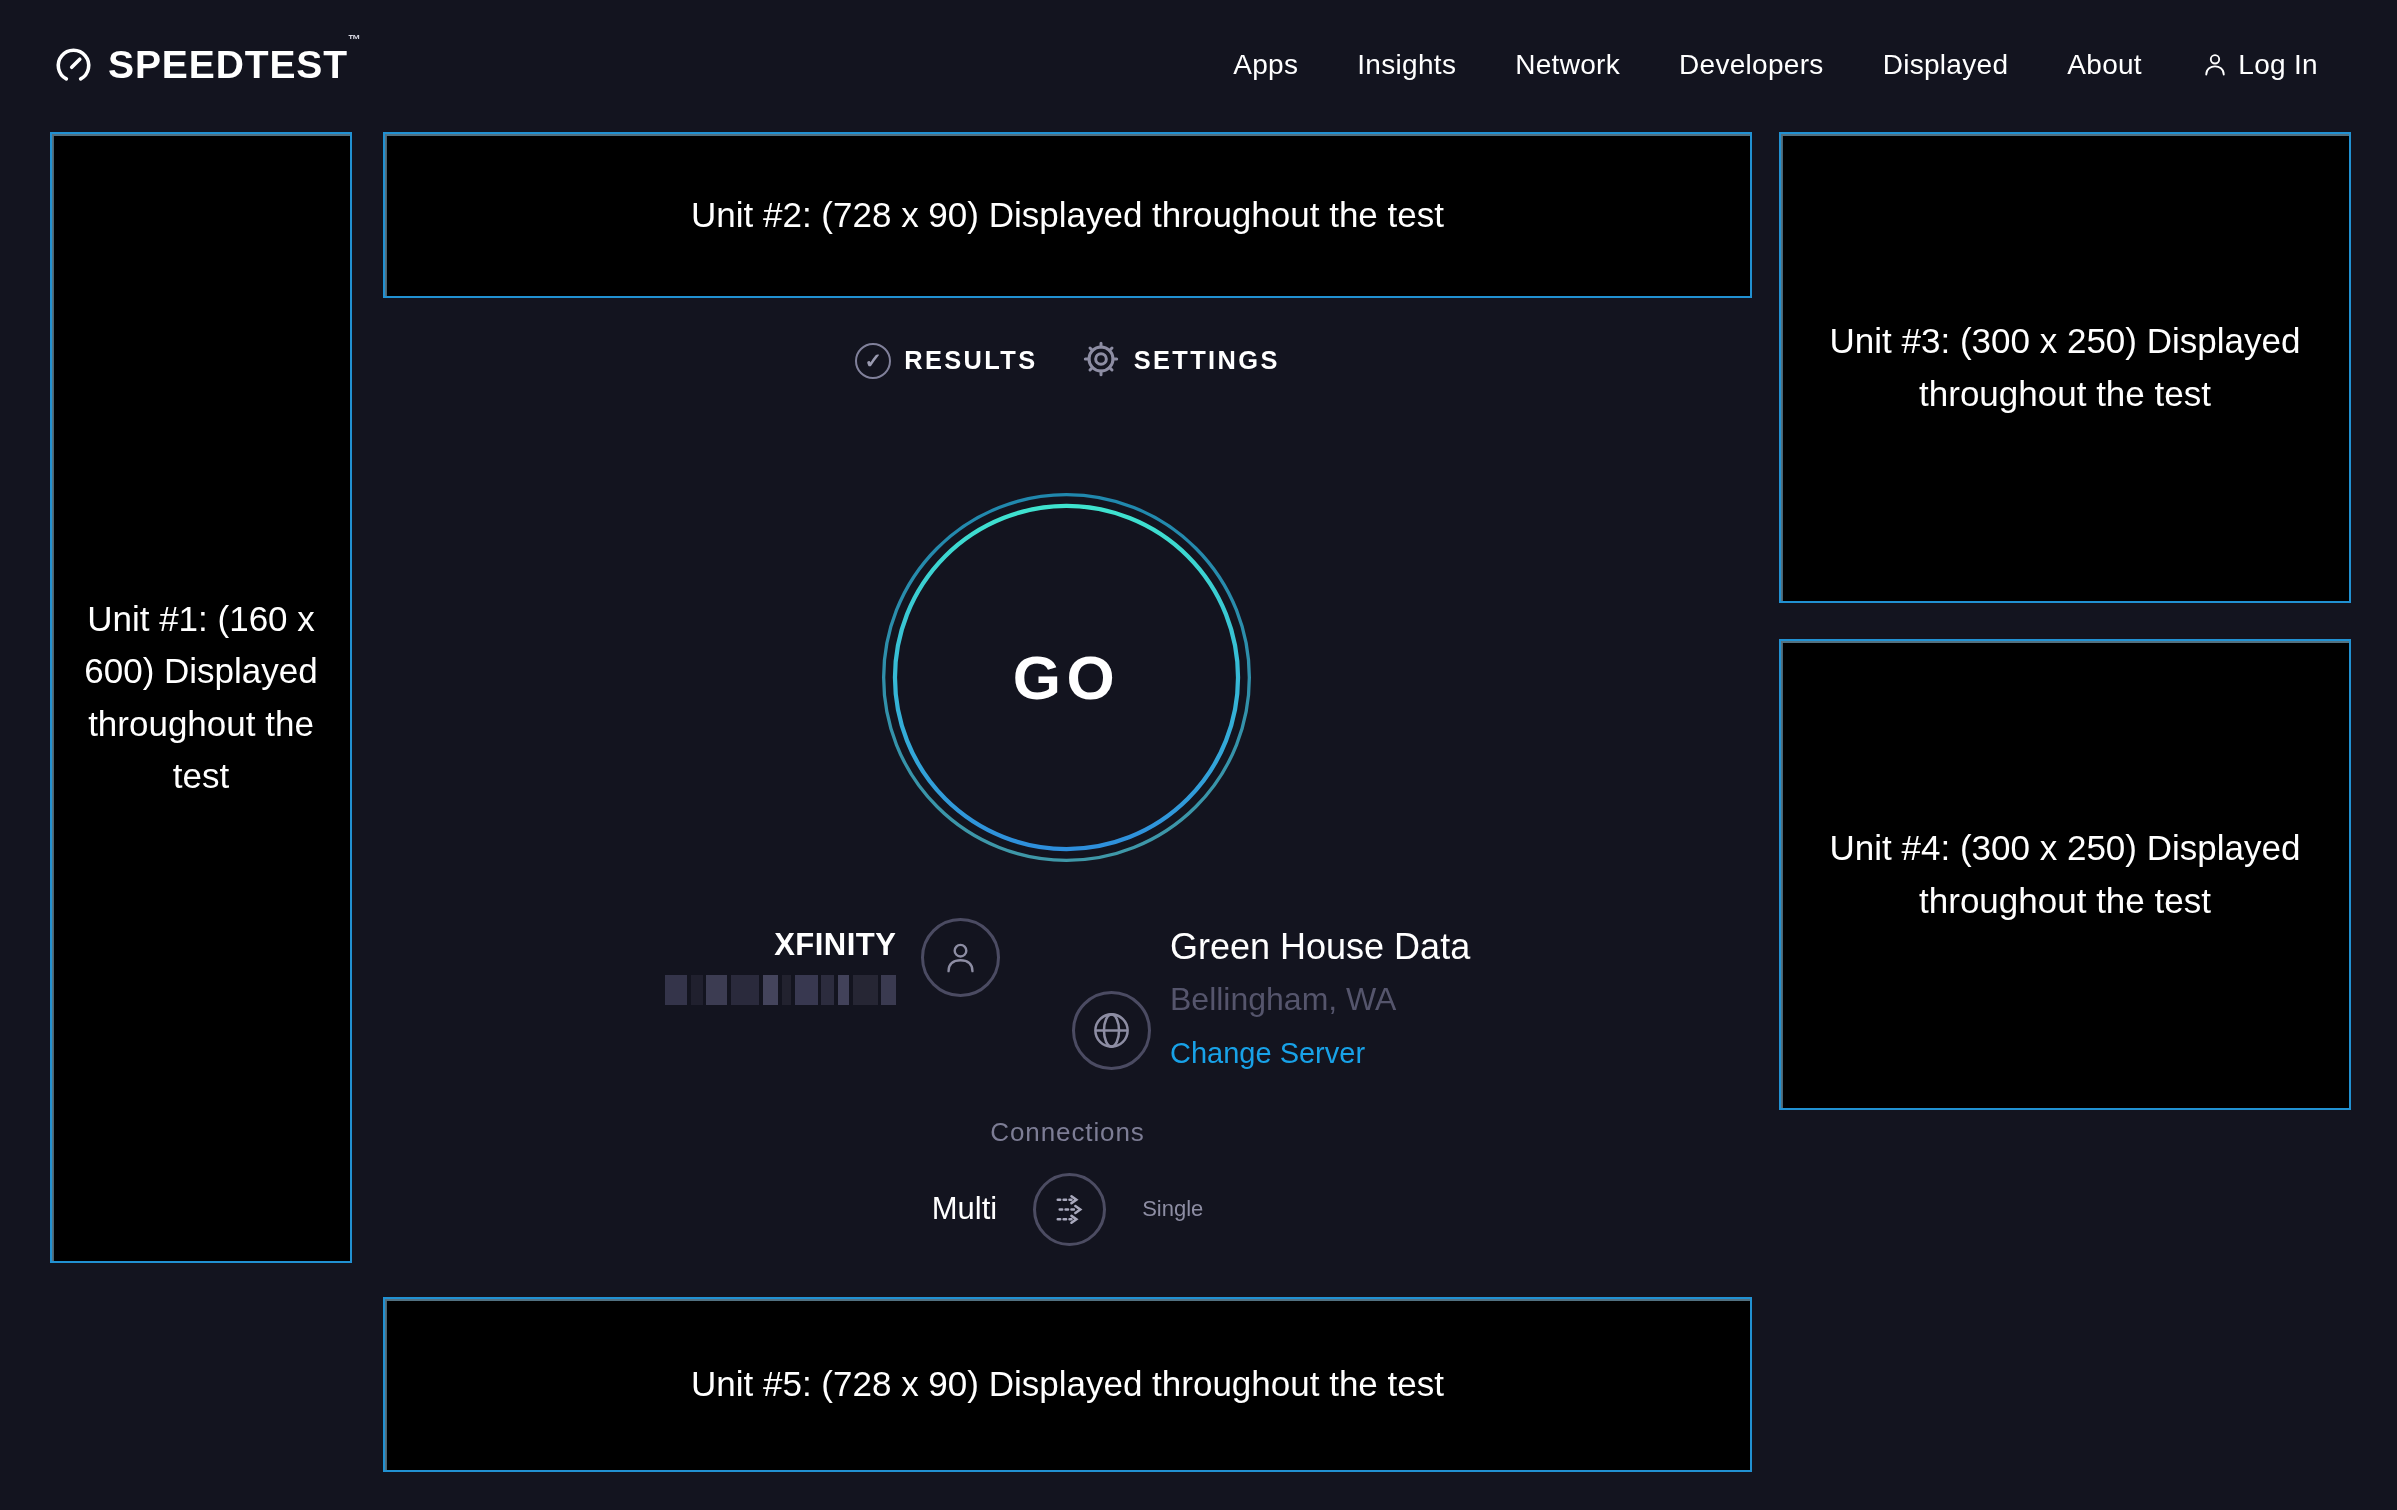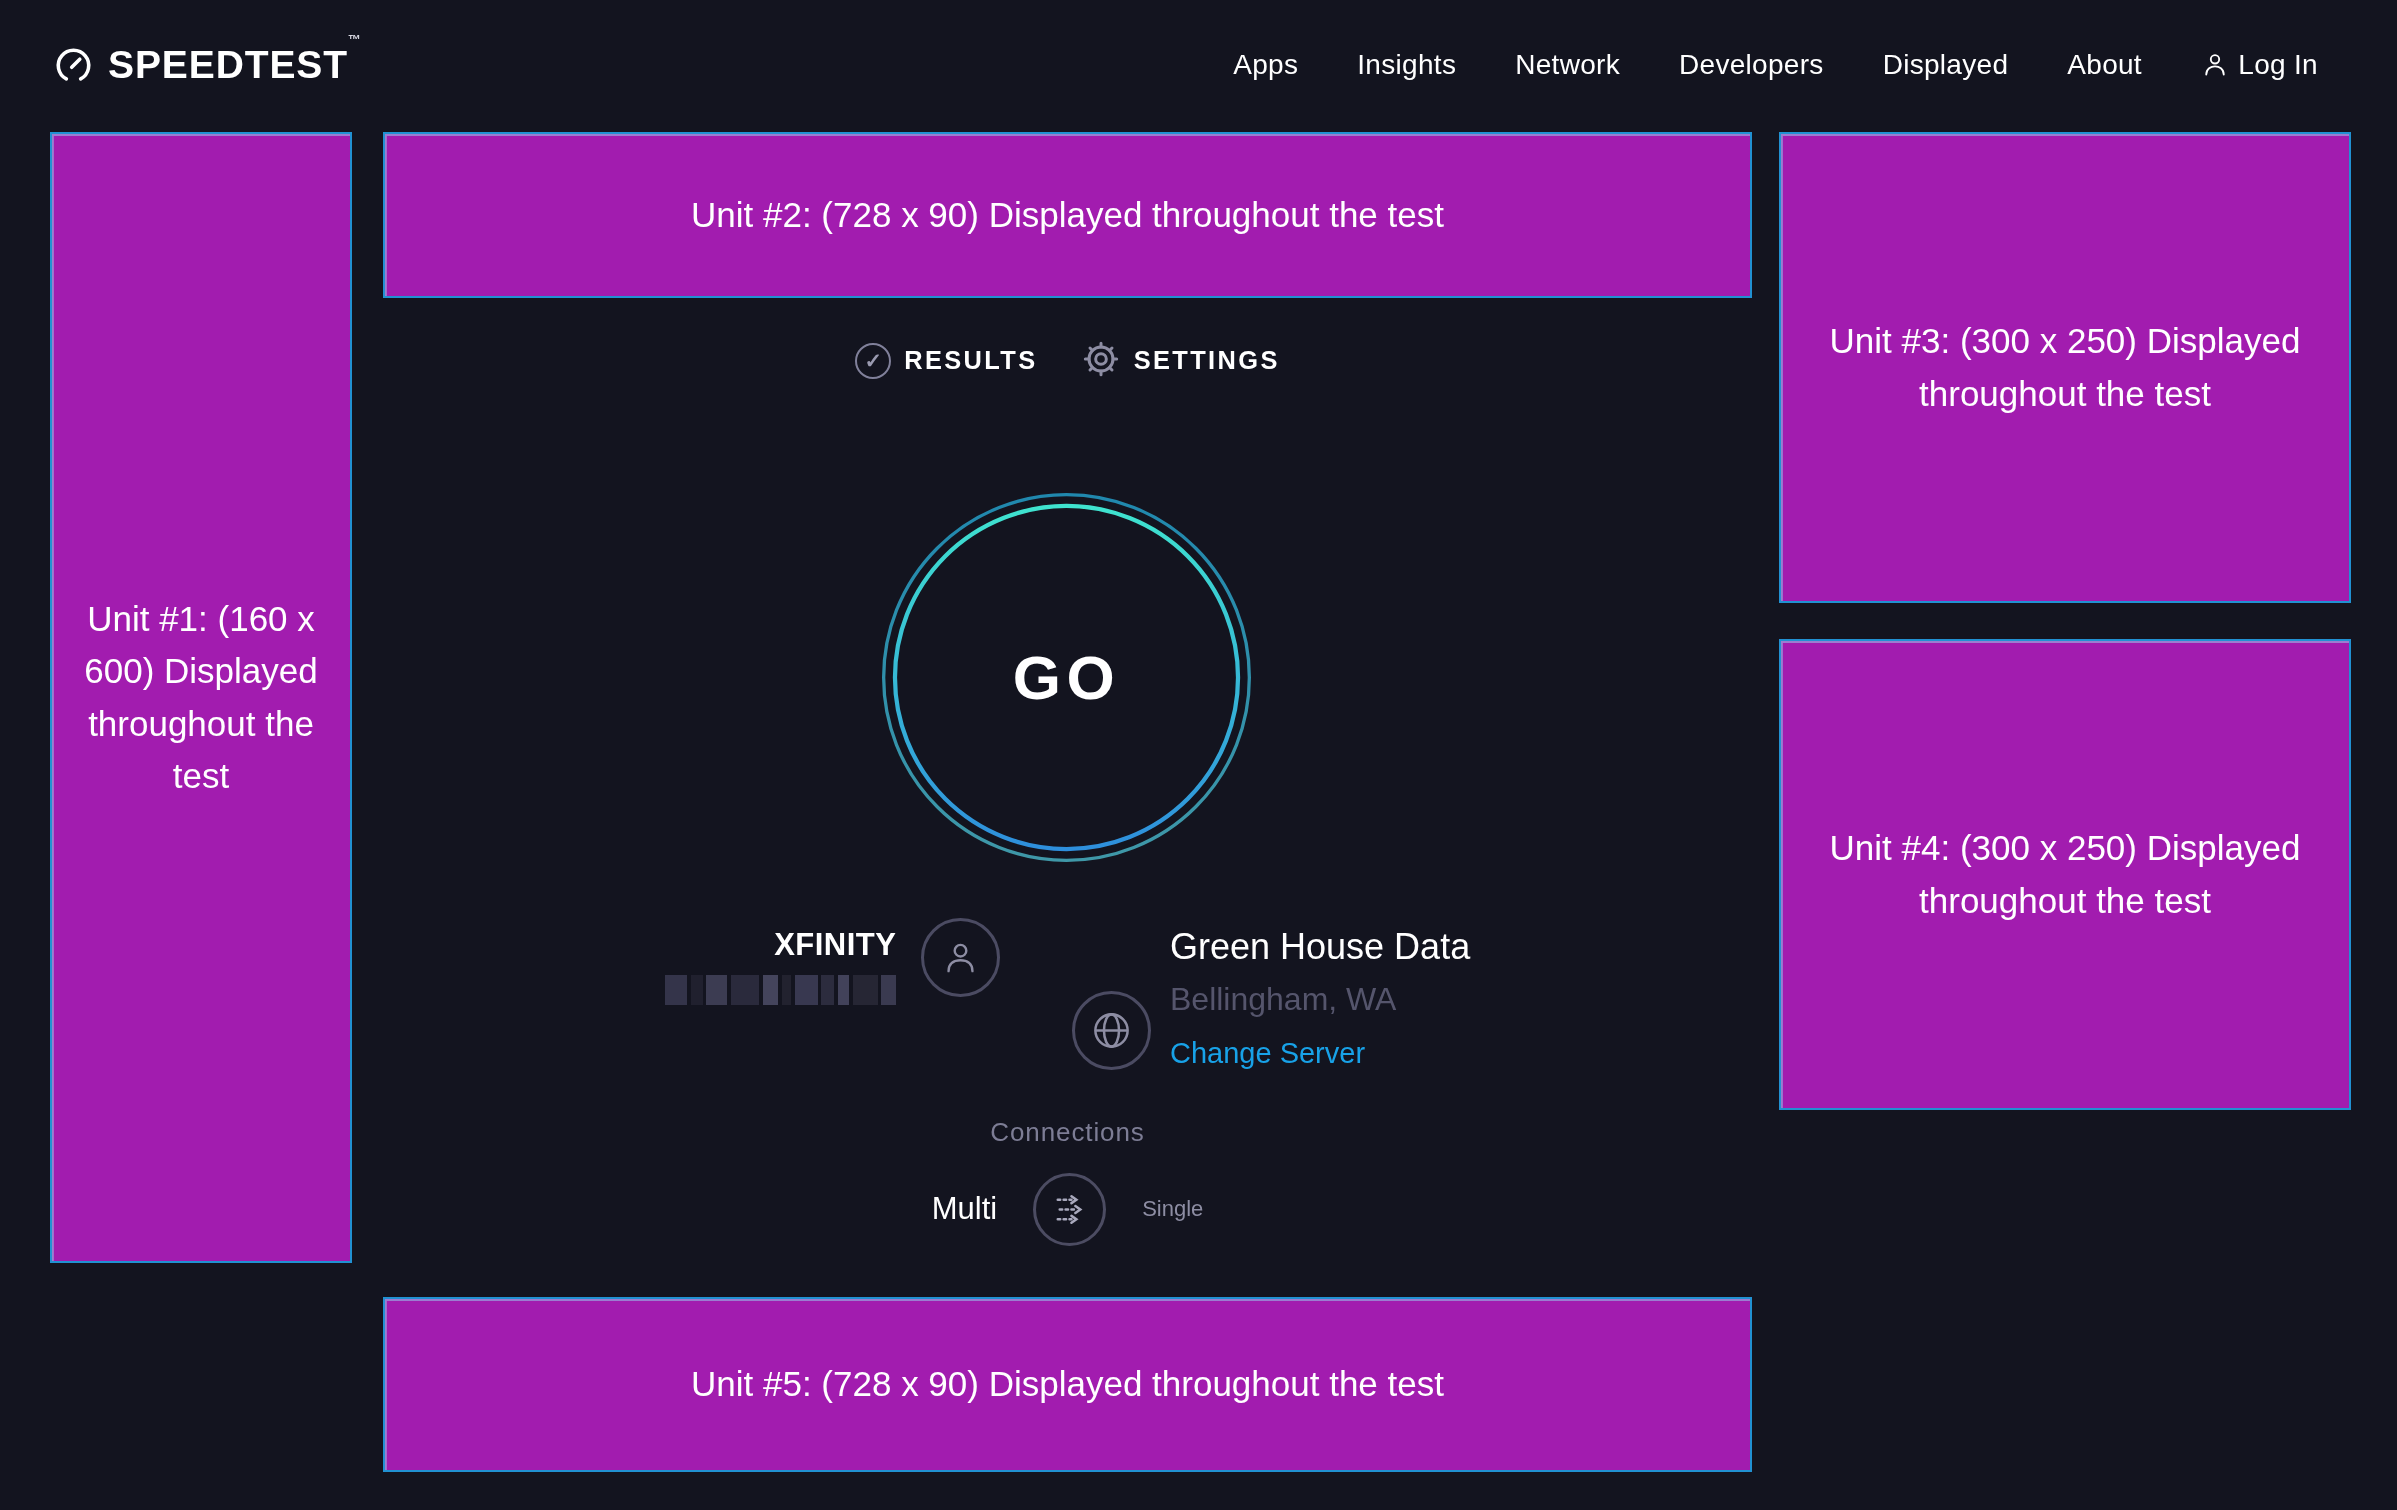--- a/index.html
+++ b/index.html
@@ -22,21 +22,21 @@
   .logo svg { display:block; }
   .logo-text { font-size:39px; font-weight:700; letter-spacing:0.9px; color:#fff; }
   .logo-mark { font-size:13px; vertical-align:top; position:relative; top:-11.3px; color:#d8d8e2; }
   .nav { display:flex; align-items:center; gap:59px; }
   .nav-item { font-size:28px; color:#ffffff; letter-spacing:0.3px; cursor:pointer; text-decoration:none; }
   .login { display:flex; align-items:center; gap:9.4px; cursor:pointer; }
 
   
   .adunit {
     position:absolute;
-    background:#a21caf;
+    background:#000000;
     border:2.8px solid #2191d2;
     box-shadow:inset 1.9px 1.9px 0 rgba(150,205,235,.55);
     display:flex; align-items:center; justify-content:center;
     text-align:center;
     cursor:pointer;
   }
   .adunit span {
     font-size:35px; color:#ffffff; line-height:1.5; font-weight:400;
     padding:0 28px;
   }

